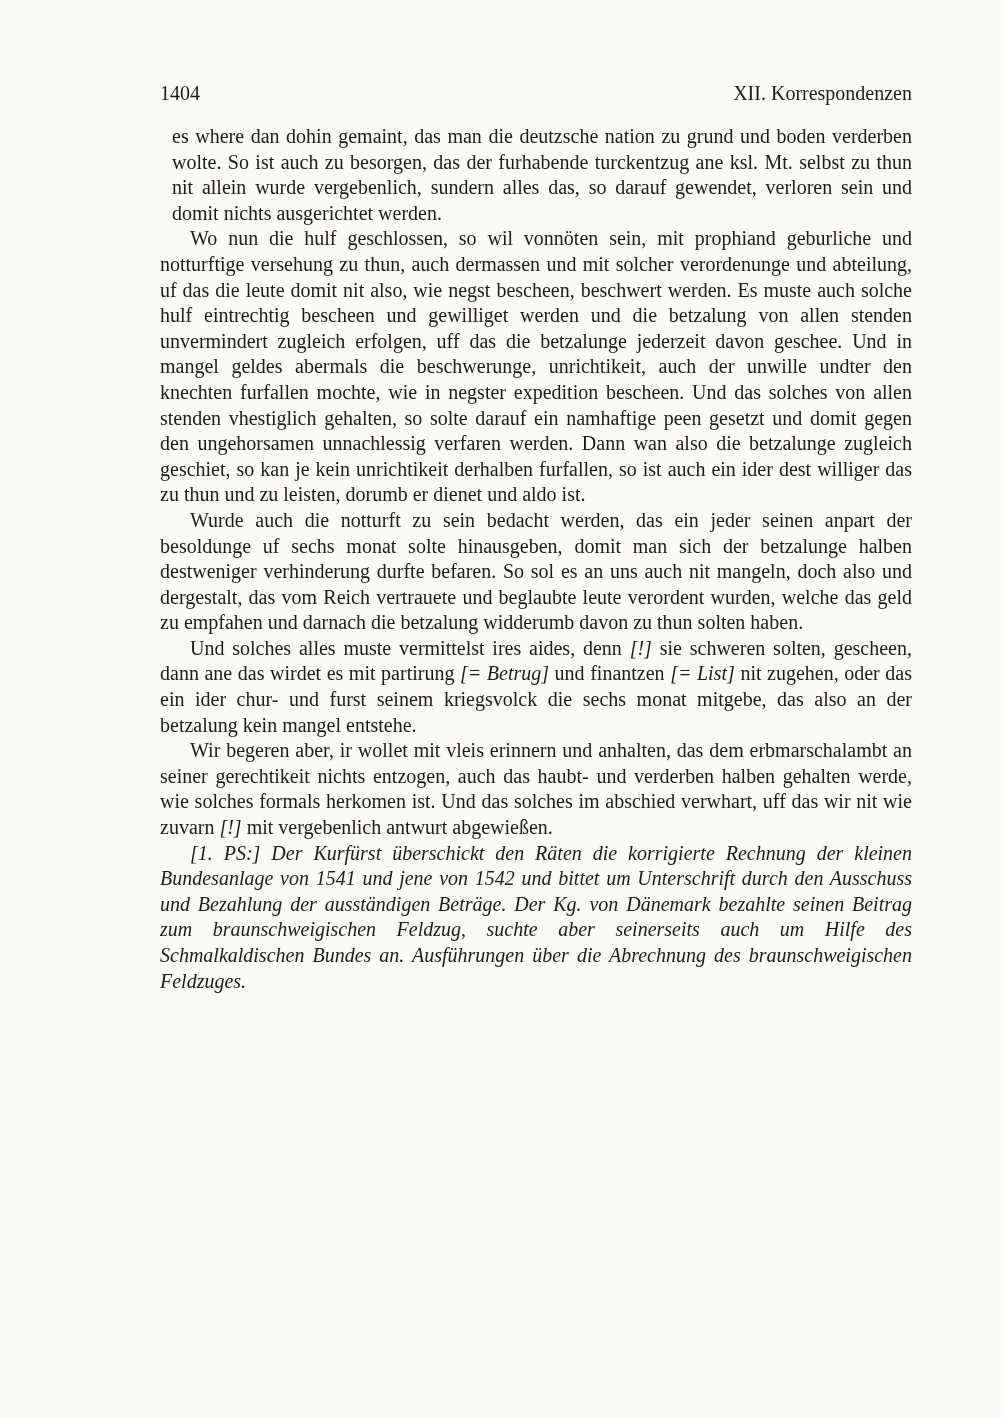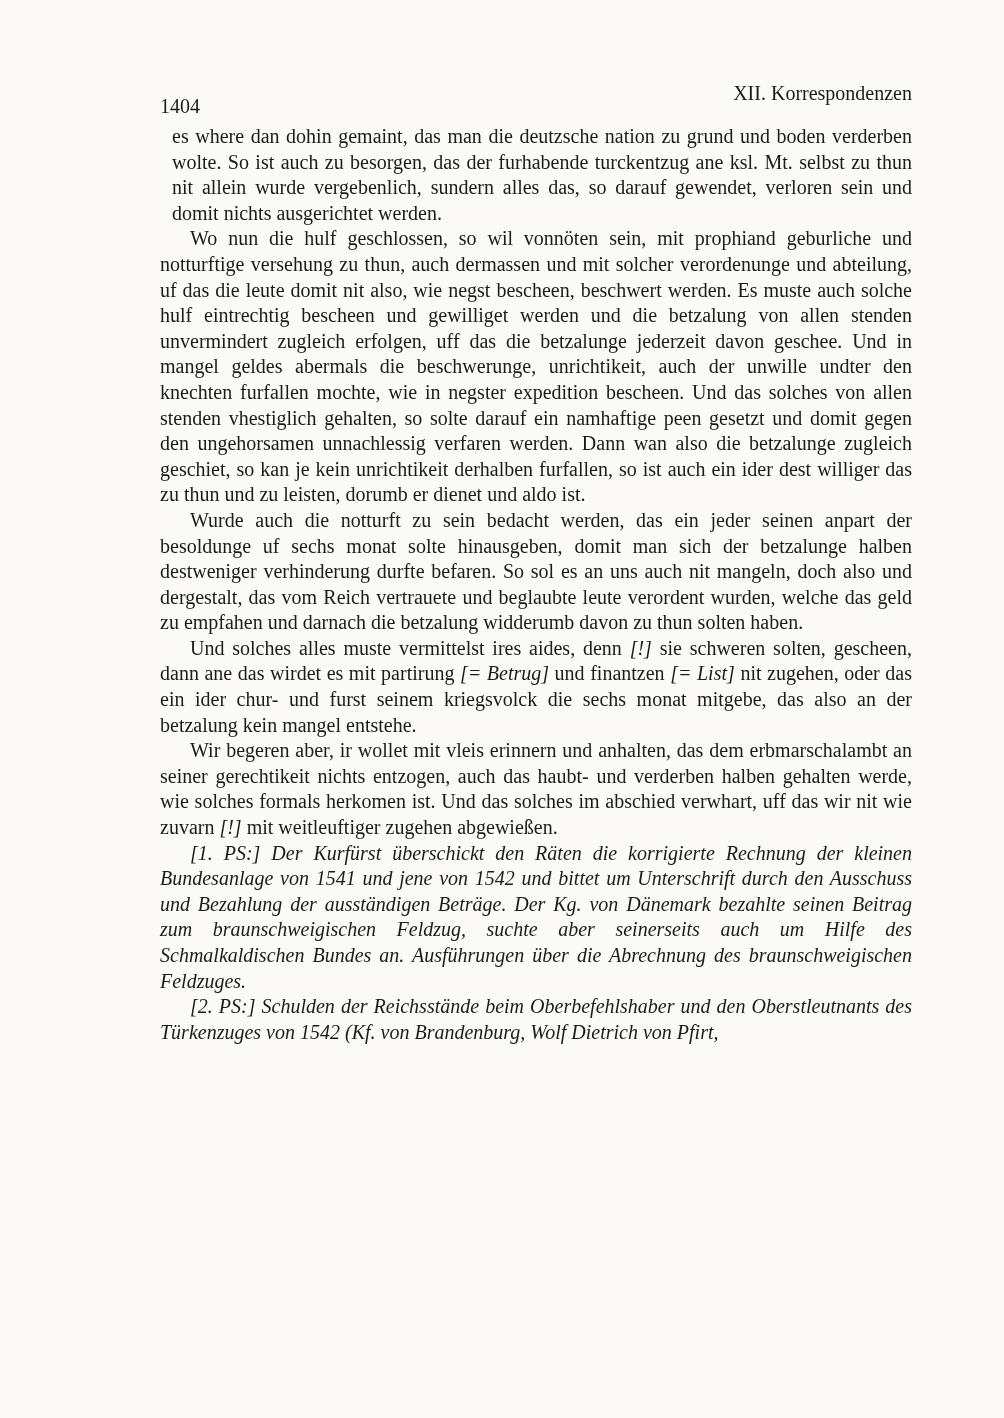--- a/index.html
+++ b/index.html
@@ -17,21 +17,20 @@
   .header{
     position:relative;
     height:27px;
     margin-bottom:15px;
     font-size:20px;
   }
   .pagenum{
     position:absolute;
     left:0;
     top:0;
-    margin-top:13px;
   }
   .running{
     display:block;
     text-align:right;
   }
   .content{
     width:752px;
   }
   p.para{
     margin:0;
@@ -60,21 +59,20 @@
 
     <p class="para noindent">es where dan dohin gemaint, das man die deutzsche nation zu grund und boden verderben wolte. So ist auch zu besorgen, das der furhabende turckentzug ane ksl. Mt. selbst zu thun nit allein wurde vergebenlich, sundern alles das, so darauf gewendet, verloren sein und domit nichts ausgerichtet werden.</p>
 
     <p class="para">Wo nun die hulf geschlossen, so wil vonnöten sein, mit prophiand geburliche und notturftige versehung zu thun, auch dermassen und mit solcher verordenunge und abteilung, uf das die leute domit nit also, wie negst bescheen, beschwert werden. Es muste auch solche hulf eintrechtig bescheen und gewilliget werden und die betzalung von allen stenden unvermindert zugleich erfolgen, uff das die betzalunge jederzeit davon geschee. Und in mangel geldes abermals die beschwerunge, unrichtikeit, auch der unwille undter den knechten furfallen mochte, wie in negster expedition bescheen. Und das solches von allen stenden vhestiglich gehalten, so solte darauf ein namhaftige peen gesetzt und domit gegen den ungehorsamen unnachlessig verfaren werden. Dann wan also die betzalunge zugleich geschiet, so kan je kein unrichtikeit derhalben furfallen, so ist auch ein ider dest williger das zu thun und zu leisten, dorumb er dienet und aldo ist.</p>
 
     <p class="para">Wurde auch die notturft zu sein bedacht werden, das ein jeder seinen anpart der besoldunge uf sechs monat solte hinausgeben, domit man sich der betzalunge halben destweniger verhinderung durfte befaren. So sol es an uns auch nit mangeln, doch also und dergestalt, das vom Reich vertrauete und beglaubte leute verordent wurden, welche das geld zu empfahen und darnach die betzalung widderumb davon zu thun solten haben.</p>
 
     <p class="para"><span>Und solches alles muste vermittelst ires aides, denn </span><span class="it">[!]</span><span> sie schweren solten, gescheen, dann ane das wirdet es mit partirung </span><span class="it">[= Betrug]</span><span> und finantzen </span><span class="it">[= List]</span><span> nit zugehen, oder das ein ider chur- und furst seinem kriegsvolck die sechs monat mitgebe, das also an der betzalung kein mangel entstehe.</span></p>
 
 
-    <p class="para"><span>Wir begeren aber, ir wollet mit vleis erinnern und anhalten, das dem erbmarschalambt an seiner gerechtikeit nichts entzogen, auch das haubt- und verderben halben gehalten werde, wie solches formals herkomen ist. Und das solches im abschied verwhart, uff das wir nit wie zuvarn </span><span class="it">[!]</span><span> mit weitleuftiger zugehen abgewießen.</span></p>
+    <p class="para"><span>Wir begeren aber, ir wollet mit vleis erinnern und anhalten, das dem erbmarschalambt an seiner gerechtikeit nichts entzogen, auch das haubt- und verderben halben gehalten werde, wie solches formals herkomen ist. Und das solches im abschied verwhart, uff das wir nit wie zuvarn </span><span class="it">[!]</span><span> mit vergebenlich antwurt abgewießen.</span></p>
 
     <p class="para italic">[1. PS:] Der Kurfürst überschickt den Räten die korrigierte Rechnung der kleinen Bundesanlage von 1541 und jene von 1542 und bittet um Unterschrift durch den Ausschuss und Bezahlung der ausständigen Beträge. Der Kg. von Dänemark bezahlte seinen Beitrag zum braunschweigischen Feldzug, suchte aber seinerseits auch um Hilfe des Schmalkaldischen Bundes an. Ausführungen über die Abrechnung des braunschweigischen Feldzuges.</p>
 
-    <p class="para italic">[2. PS:] Schulden der Reichsstände beim Oberbefehlshaber und den Oberstleutnants des Türkenzuges von 1542 (Kf. von Brandenburg, Wolf Dietrich von Pfirt,</p>
 
   </div>
 
 </div>
 
 </body></html>

